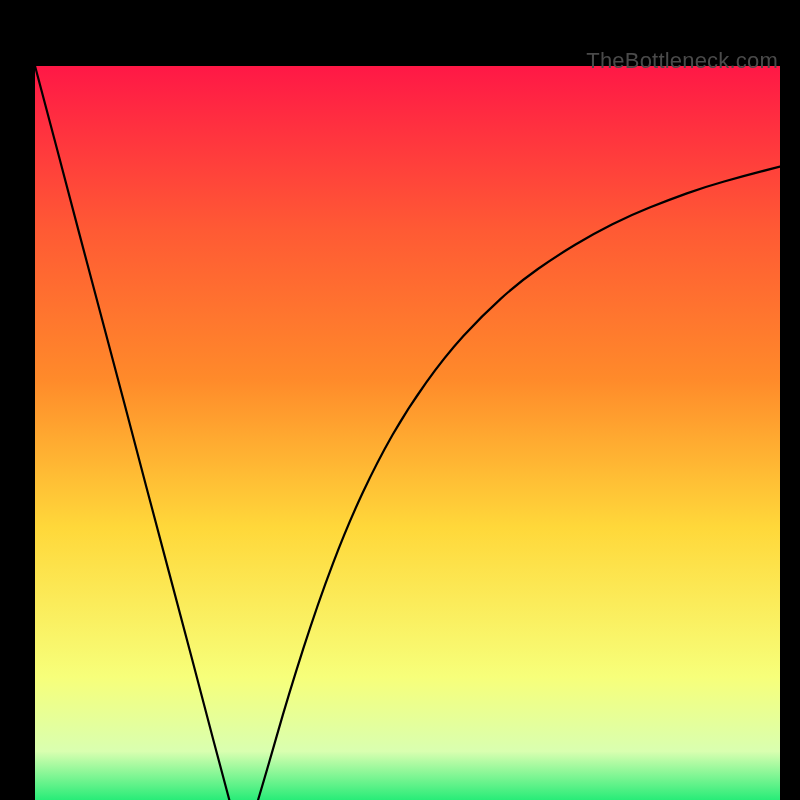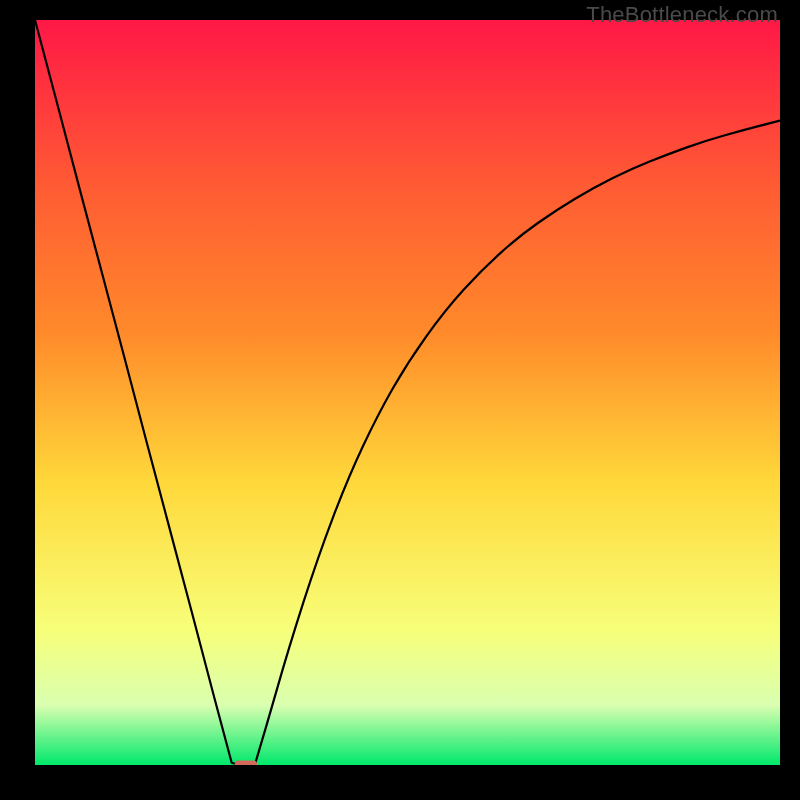--- a/index.html
+++ b/index.html
@@ -9,20 +9,21 @@
     height: 800px;
     overflow: hidden;
     background: #000;
     font-family: Arial, Helvetica, sans-serif;
   }
   .frame {
     position: relative;
     width: 800px;
     height: 710px;
     background: #000;
+    margin-top: 46px;
   }
   .plot {
     position: absolute;
     left: 35px;
     top: 20px;
     width: 745px;
     height: 745px;
     overflow: hidden;
   }
   .watermark {

